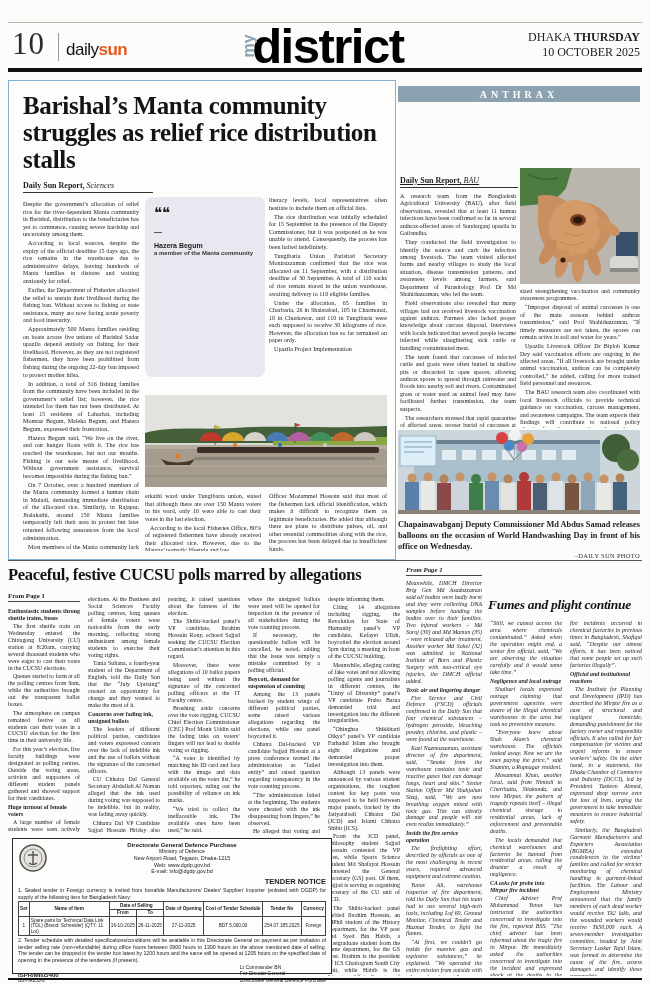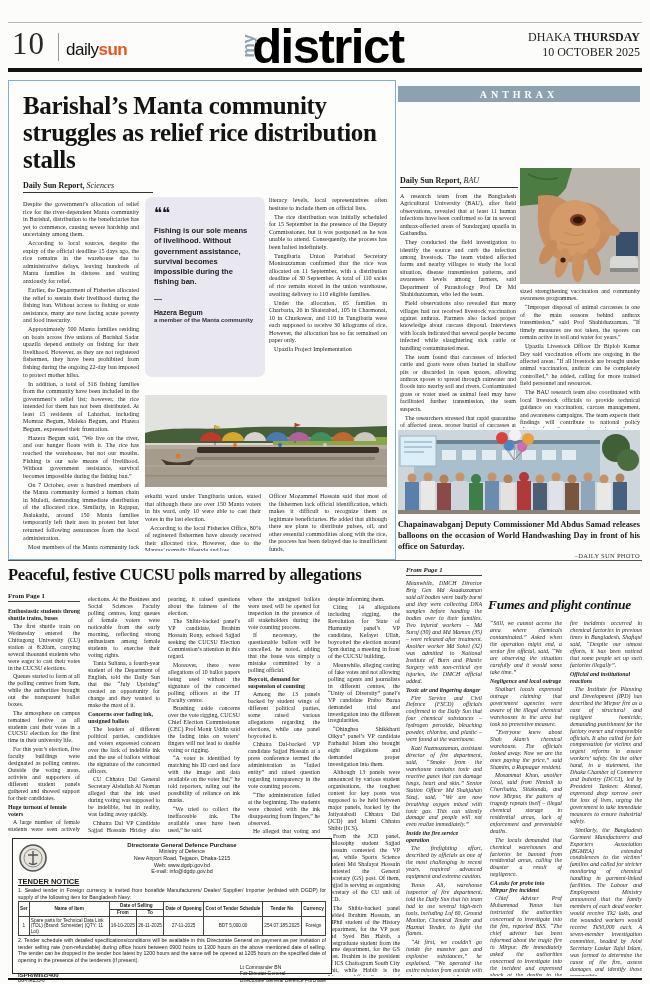--- a/index.html
+++ b/index.html
@@ -43,21 +43,21 @@
   .bau-headline{font-weight:600;font-size:19.5px;line-height:1.12;text-align:center;letter-spacing:-0.2px;}
   .caption{font-weight:700;font-size:8.3px;line-height:1.3;text-align:justify;}
   .credit{font-size:6.5px;font-weight:400;text-align:right;color:#333;letter-spacing:0.3px;}
   .fromPage{font-weight:700;font-size:6.8px;}
   .fprule{height:0.8px;background:#444;margin:2px 0 3px 0;}
   .photo{display:block;}
   
   .tender{border:1px solid #2a2a2a;background:#fdfdfc;font-family:"Liberation Sans",sans-serif;padding:3px 5px;}
   .t-org1{font-weight:700;font-size:6px;text-align:center;}
   .t-org{font-size:5.4px;text-align:center;line-height:1.25;}
-  .t-title{font-weight:700;font-size:7.5px;text-align:left;text-decoration:underline;margin:1.5px 0;}
+  .t-title{font-weight:700;font-size:7.5px;text-align:right;margin:1.5px 0;}
   .t-para{font-size:5.2px;line-height:1.25;text-align:justify;margin:1px 0;}
   table.ttab{width:100%;border-collapse:collapse;font-size:4.7px;margin:1px 0;}
   table.ttab th,table.ttab td{border:0.6px solid #444;padding:0.5px 1px;text-align:center;line-height:1.2;}
   .t-foot{display:flex;justify-content:space-between;align-items:flex-end;margin-top:1px;}
   .t-ref{font-weight:700;font-size:6px;}
   .t-ref2{font-size:4.6px;}
   .t-sig{font-size:5px;line-height:1.25;text-align:left;}
   .botrule{background:#111;height:2px;}
 </style>
 </head>
@@ -93,21 +93,20 @@
         <p class="pp">Earlier, the Department of Fisheries allocated the relief to sustain their livelihood during the fishing ban. Without access to fishing or state assistance, many are now facing acute poverty and food insecurity.</p>
         <p class="pp">Approximately 500 Manta families residing on boats across five unions of Barishal Sadar upazila depend entirely on fishing for their livelihood. However, as they are not registered fishermen, they have been prohibited from fishing during the ongoing 22-day ban imposed to protect mother hilsa.</p>
         <p class="pp">In addition, a total of 316 fishing families from the community have been included in the government’s relief list; however, the rice intended for them has not been distributed. At least 15 residents of Laharhat, including Momtaz Begum, Maleka Begum, and Hazera Begum, expressed their frustration.</p>
         <p class="pp">Hazera Begum said, “We live on the river, and our hunger floats with it. The rice has reached the warehouse, but not our mouths. Fishing is our sole means of livelihood. Without government assistance, survival becomes impossible during the fishing ban.”</p>
         <p class="pp">On 7 October, over a hundred members of the Manta community formed a human chain in Muladi, demanding immediate distribution of the allocated rice. Similarly, in Rajapur, Jhalakathi, around 150 Manta families temporarily left their area in protest but later returned following assurances from the local administration.</p>
         <p class="pp">Most members of the Manta community lack national identity cards or birth certificates, which prevents them from being formally recognised as fishermen.</p>
       </div>
 
     <div class="abs quotebox" style="left:136px;top:116px;width:102px;height:162px;">
       <div class="qmark">❝❝</div>
-      <div class="qtext">Fishing is our sole means of livelihood. Without government assistance, survival becomes impossible during the fishing ban.</div>
       <div class="qdash">—</div>
       <div class="qname">Hazera Begum</div>
       <div class="qrole">a member of the Manta community</div>
     </div>
 
     <div class="abs col" style="left:260px;top:116px;width:118px;height:194px;">
         <p class="pp">literacy levels, local representatives often hesitate to include them on official lists.</p>
         <p class="pp">The rice distribution was initially scheduled for 15 September in the presence of the Deputy Commissioner, but it was postponed as he was unable to attend. Consequently, the process has been halted indefinitely.</p>
         <p class="pp">Tungibaria Union Parishad Secretary Moniruzzaman confirmed that the rice was allocated on 11 September, with a distribution deadline of 30 September. A total of 110 sacks of rice remain stored in the union warehouse, awaiting delivery to 110 eligible families.</p>
         <p class="pp">Under the allocation, 65 families in Charbaria, 26 in Shaistabad, 105 in Charmonai, 10 in Churkawar, and 110 in Tungibaria were each supposed to receive 30 kilograms of rice. However, the allocation has so far remained on paper only.</p>
@@ -150,21 +149,21 @@
         <p class="pp">erkathi ward under Tungibaria union, stated that although there are over 150 Manta voters in his ward, only 10 were able to cast their votes in the last election.</p>
         <p class="pp">According to the local Fisheries Office, 80% of registered fishermen have already received their allocated rice. However, due to the Mantas’ nomadic lifestyle and low</p>
       </div>
     <div class="abs col" style="left:260px;top:412px;width:118px;height:58px;">
         <p class="pp">Officer Mozammel Hossain said that most of the fishermen lack official identification, which makes it difficult to recognize them as legitimate beneficiaries. He added that although there are plans to distribute pulses, oil, and other essential commodities along with the rice, the process has been delayed due to insufficient funds.</p>
       </div>
   </div>
 
   <div class="abs" style="left:396px;top:80px;width:246px;height:478px;">
     <div class="abs kicker" style="left:2px;top:6px;width:242px;">ANTHRAX</div>
-    <div class="abs byline" style="left:4px;top:96px;width:118px;">
+    <div class="abs byline" style="left:4px;top:96px;width:118px;text-decoration:underline;">
       <b>Daily Sun Report,</b><i> BAU</i>
       <div class="byrule"></div>
     </div>
     <div class="abs col" style="left:4px;top:113px;width:116px;height:234px;font-size:6.0px;">
         <p class="pp">A research team from the Bangladesh Agricultural University (BAU), after field observations, revealed that at least 11 human infections have been confirmed so far in several anthrax-affected areas of Sundarganj upazila in Gaibandha.</p>
         <p class="pp">They conducted the field investigation to identify the source and curb the infection among livestock. The team visited affected farms and nearby villages to study the local situation, disease transmission patterns, and awareness levels among farmers, said Department of Parasitology Prof Dr Md Shahiduzzaman, who led the team.</p>
         <p class="pp">Field observations also revealed that many villages had not received livestock vaccination against anthrax. Farmers also lacked proper knowledge about carcass disposal. Interviews with locals indicated that several people became infected while slaughtering sick cattle or handling contaminated meat.</p>
         <p class="pp">The team found that carcasses of infected cattle and goats were often buried in shallow pits or discarded in open spaces, allowing anthrax spores to spread through rainwater and floods into nearby soil and rivers. Contaminated grass or water used as animal feed may have facilitated further transmission, the team suspects.</p>
         <p class="pp">The researchers stressed that rapid quarantine of affected areas, proper burial of carcasses at least 6-8 feet deep, and disinfection with quicklime are essential for controlling the spread. They also empha-</p>
       </div>
@@ -250,21 +249,21 @@
           <rect x="183" y="51" width="14" height="33" fill="#8fa6bb"></rect>
         <circle cx="206" cy="49" r="4.5" fill="#c69368"></circle>
           <rect x="199" y="53" width="14" height="31" fill="#e8e8e6"></rect>
         <circle cx="222" cy="48" r="4.5" fill="#b5835a"></circle>
           <rect x="215" y="52" width="14" height="32" fill="#44617e"></rect>
       </g>
       <rect y="80" width="242" height="4" fill="#8b8378"></rect>
     </svg>
 
     <div class="abs" style="left:2px;top:440px;width:242px;">
-      <div class="caption">Chapainawabganj Deputy Commissioner Md Abdus Samad releases balloons on the occasion of World Handwashing Day in front of his office on Saturday.</div>
+      <div class="caption">Chapainawabganj Deputy Commissioner Md Abdus Samad releases balloons on the occasion of World Handwashing Day in front of his office on Wednesday.</div>
       <div class="credit">–DAILY SUN PHOTO</div>
     </div>
   </div>
 
   <div class="abs hair" style="left:8px;top:560px;width:634px;background:#555;"></div>
 
   <div class="abs" style="left:8px;top:566px;width:392px;height:412px;">
     <div class="abs headline" style="left:0;top:0;width:392px;font-size:16.5px;font-weight:600;">Peaceful, festive CUCSU polls marred by allegations</div>
     <div class="abs" style="left:0;top:26px;width:72px;">
       <div class="fromPage">From Page 1</div>

